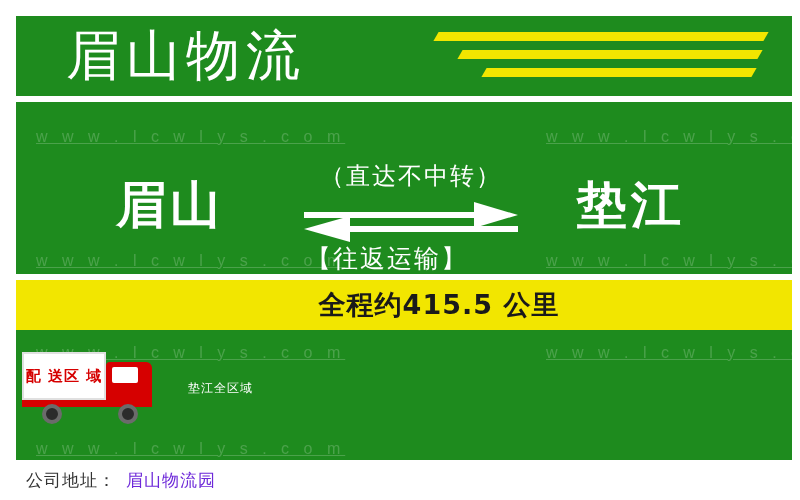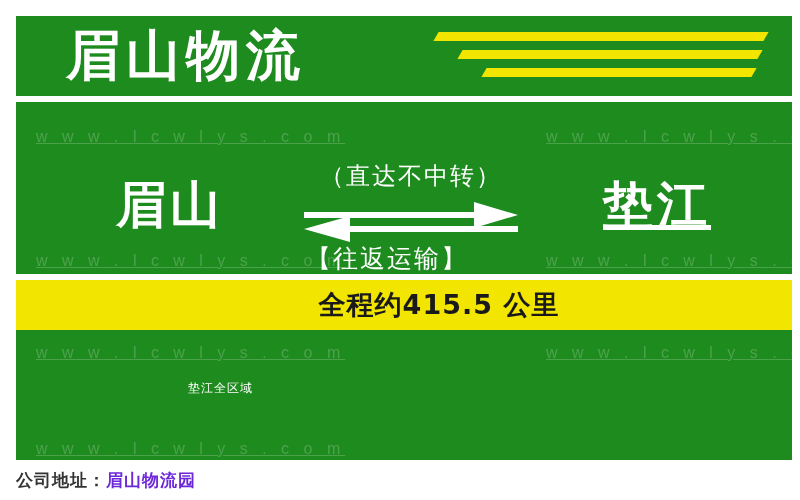--- a/index.html
+++ b/index.html
@@ -25,21 +25,21 @@
     overflow:hidden;
   }
 
   
   .header{
     position:absolute;left:0;top:0;width:784px;height:80px;
     background:#1e8b1e;
   }
   .title{
     position:absolute;left:50px;top:4px;
-    font-size:54px;font-weight:bold;color:#ffffff;
+    font-size:54px;font-weight:normal;color:#ffffff;
     letter-spacing:6px;
     font-family:"DejaVu Sans","Liberation Sans",sans-serif;
     white-space:nowrap;
   }
   
   .stripe{
     position:absolute;height:9px;background:#f2e600;
   }
   .s1{width:330px;left:420px;top:16px;transform:skewX(-30deg);}
   .s2{width:300px;left:444px;top:34px;transform:skewX(-30deg);}
@@ -79,21 +79,21 @@
   .wm-c{left:20px;top:150px;}
   .wm-d{left:530px;top:150px;}
 
   .city{
     position:absolute;top:70px;
     font-size:50px;font-weight:bold;color:#ffffff;
     font-family:"DejaVu Sans","Liberation Sans",sans-serif;
     letter-spacing:4px;white-space:nowrap;margin-left:20px;
   }
   .city-from{left:80px;}
-  .city-to{left:567px;text-decoration:underline;}
+  .city-to{left:541px;}
 
   .direct{
     position:absolute;left:290px;top:58px;width:210px;
     text-align:center;
     font-size:24px;color:#ffffff;letter-spacing:2px;
     font-family:"DejaVu Sans","Liberation Sans",sans-serif;
     white-space:nowrap;
   }
   .roundtrip{
     position:absolute;left:290px;top:140px;width:210px;
@@ -178,22 +178,23 @@
     font-family:"DejaVu Sans","Liberation Sans",sans-serif;white-space:nowrap;
   }
 
   
   .footer{
     position:absolute;left:0;top:444px;width:784px;height:40px;
     background:#ffffff;
     display:flex;align-items:center;
   }
   .footer .ftxt{
+    margin-left:10px;
     font-size:17px;color:#333333;letter-spacing:1px;
-    font-family:"DejaVu Sans","Liberation Sans",sans-serif;white-space:nowrap;font-weight:bold;
+    font-family:"DejaVu Sans","Liberation Sans",sans-serif;white-space:nowrap;
   }
   .footer .fcity{color:#6d28d9;}
 </style>
 </head>
 <body>
 
 <div class="banner">
   <div class="inner">
 
     <div class="header">
@@ -231,20 +232,34 @@
     <div class="yellowbar">
       <span class="txt">全程约415.5 公里</span>
       <span class="gap"></span>
     </div>
 
     <div class="lower">
       <div class="wm wm-e">w w w . l c w l y s . c o m</div>
       <div class="wm wm-f">w w w . l c w l y s . c o m</div>
       <div class="wm wm-g">w w w . l c w l y s . c o m</div>
 
+      <div class="truck">
+        <div class="truck-box">
+          <div class="lbl">
+            <span>配  送</span>
+              <br>
+            <span>区  域</span>
+          </div>
+        </div>
+        <div class="truck-cab"></div>
+        <div class="truck-win"></div>
+        <div class="truck-base"></div>
+        <div class="wheel wheel-a"></div>
+        <div class="wheel wheel-b"></div>
+      </div>
 
       <div class="area-text">垫江全区域</div>
     </div>
 
     <div class="footer">
       <span class="ftxt">公司地址：</span>
       <span class="ftxt fcity">眉山物流园</span>
     </div>
 
   </div>

